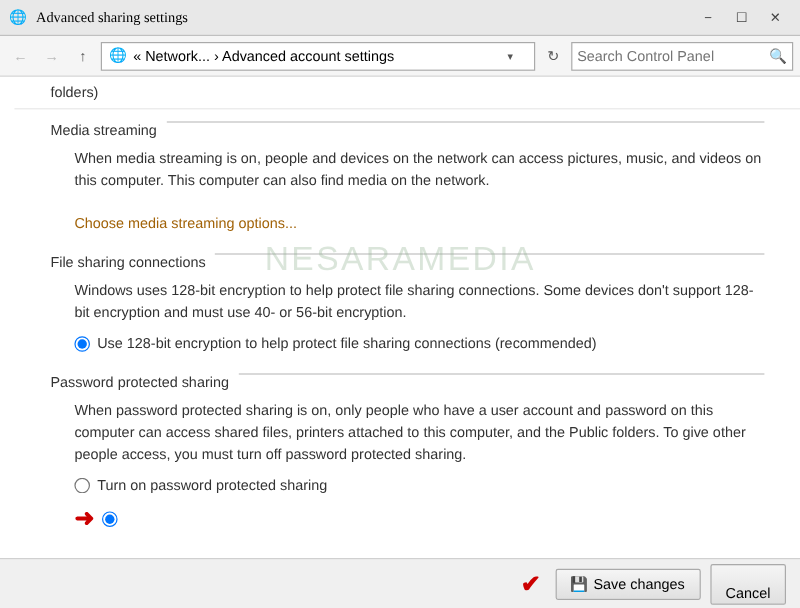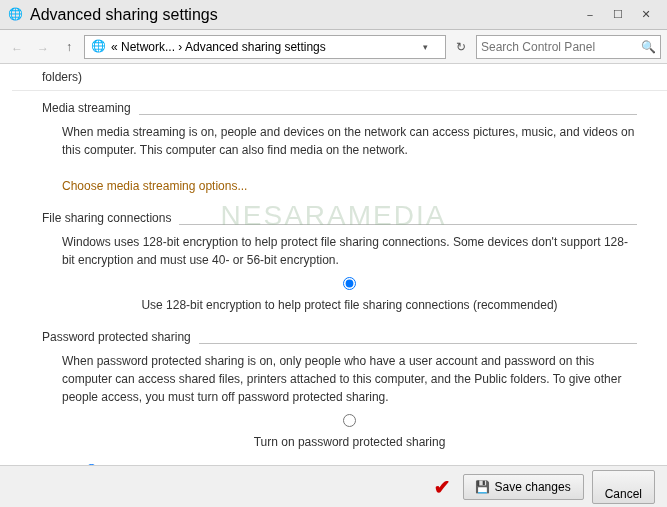--- a/index.html
+++ b/index.html
@@ -21,23 +21,24 @@
       padding: 0 8px;
       border-bottom: 1px solid #c0c0c0;
       user-select: none;
     }
     .title-bar-icon {
       width: 16px;
       height: 16px;
       margin-right: 6px;
     }
     .title-bar-title {
-      font-size: 16px;
+      font-size: 12px;
       color: #000;
       flex: 1;
+      font-family: Liberation Serif, serif;
     }
     .title-bar-controls {
       display: flex;
       gap: 2px;
     }
     .title-bar-btn {
       width: 26px;
       height: 18px;
       border: none;
       background: transparent;
@@ -155,21 +156,21 @@
 
     .content-inner {
       padding: 10px 30px 10px 30px;
     }
 
     .section {
       margin-bottom: 16px;
     }
     .section-header {
       display: flex;
-      align-items: flex-end;
+      align-items: flex-start;
       margin-bottom: 8px;
     }
     .section-title {
       font-size: 12px;
       font-weight: 400;
       color: #333;
       white-space: nowrap;
       margin-right: 8px;
     }
     .section-line {
@@ -192,21 +193,20 @@
     }
 
     .radio-group {
       margin-top: 8px;
     }
     .radio-item {
       display: flex;
       align-items: center;
       margin-bottom: 4px;
       gap: 6px;
-      flex-direction: column;
     }
     .radio-input {
       width: 13px;
       height: 13px;
       cursor: pointer;
     }
     .radio-label {
       font-size: 12px;
       color: #333;
     }
@@ -296,21 +296,21 @@
     <button class="title-bar-btn close">✕</button>
   </div>
 </div>
 
 <div class="address-bar">
   <button class="nav-btn disabled">←</button>
   <button class="nav-btn disabled">→</button>
   <button class="nav-btn">↑</button>
   <div class="address-input-container">
     <span class="address-icon">🌐</span>
-    <span class="address-text">« Network... › Advanced sharing settings</span>
+    <span class="address-text">« Network... › Advanced account settings</span>
     <span class="address-dropdown">▾</span>
   </div>
   <button class="address-refresh">↻</button>
   <div class="search-container">
     <input class="search-input" type="text" placeholder="Search Control Panel" style="">
     <button class="search-icon-btn">🔍</button>
   </div>
 </div>
 
 <div class="main-content">

